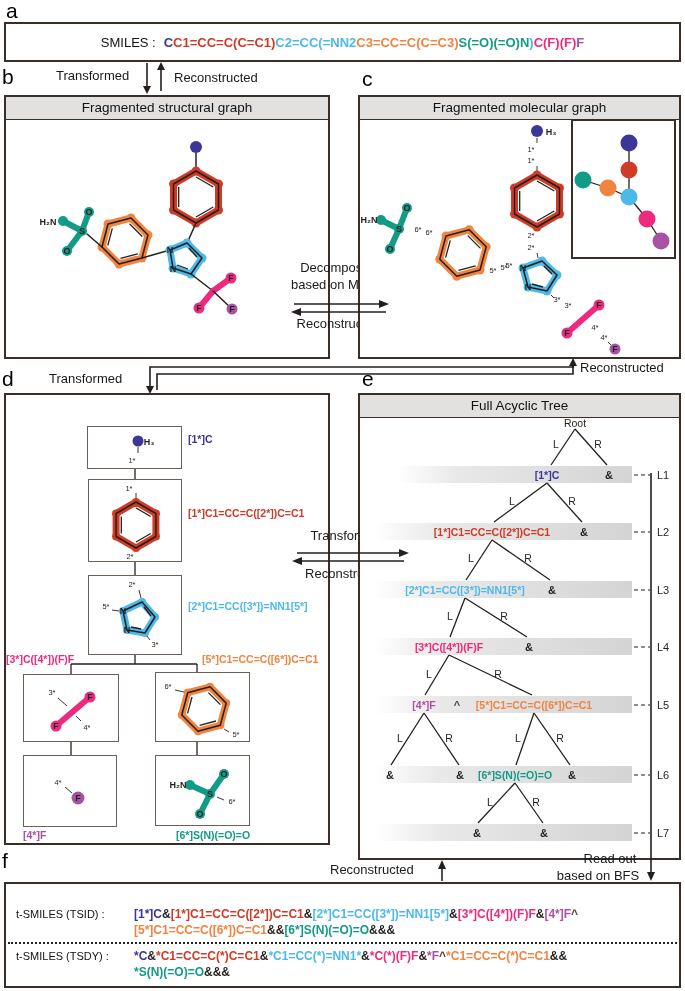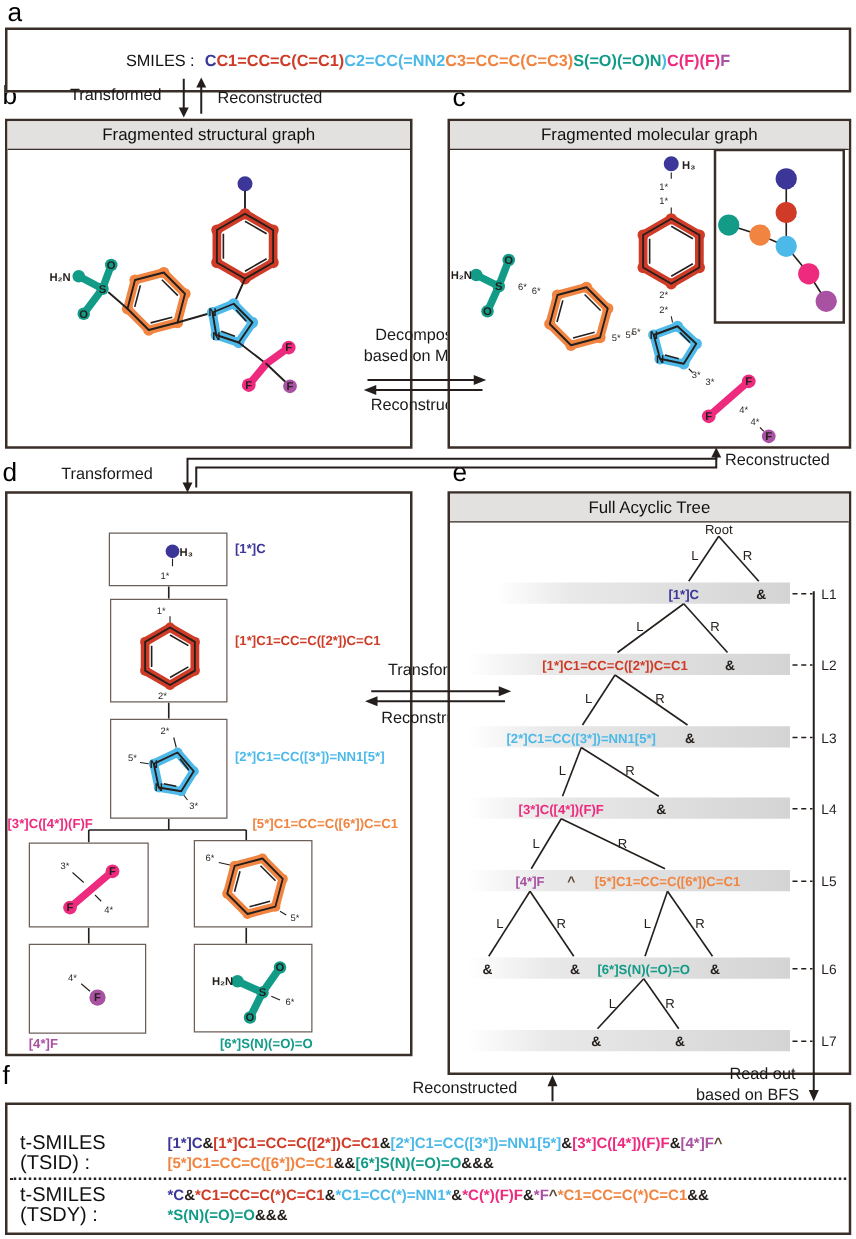--- a/index.html
+++ b/index.html
@@ -30,40 +30,40 @@
   .tick{stroke:var(--black);stroke-width:.9;}
   .eline{stroke:var(--black);stroke-width:1.3;fill:none;}
   .edash{stroke:var(--black);stroke-width:1.2;stroke-dasharray:4 3;fill:none;}
   .etext{font:bold 10.5px "Liberation Sans",sans-serif;text-anchor:middle;}
   .eplain{font:10.5px "Liberation Sans",sans-serif;fill:var(--black);text-anchor:middle;}
   .eamp{font:bold 11px "Liberation Sans",sans-serif;fill:var(--black);text-anchor:middle;}
   .etag{font:11px "Liberation Sans",sans-serif;fill:var(--black);text-anchor:start;}
   .aline{stroke:var(--black);stroke-width:1.6;fill:none;}
   .ahead{fill:var(--black);stroke:none;}
   .tsrow{display:flex;padding:3px 8px 2px 10px;align-items:flex-start;}
-  .tslabel{width:118px;flex:0 0 118px;font-size:16px;color:#111;line-height:15.5px;}
+  .tslabel{width:118px;flex:0 0 118px;font-size:11px;color:#111;line-height:15.5px;}
   .tscontent{flex:1;font-size:12px;font-weight:bold;line-height:15.5px;word-break:break-all;}
   .tsdivider{border-top:2px dotted #222;margin:2px 2px;}
   .smilesline{position:absolute;left:0;right:0;top:0;bottom:0;display:flex;align-items:center;justify-content:center;gap:8px;}
   .smileslabel{font-size:13px;color:#111;}
   .smilesstr{font-size:13px;font-weight:bold;}
 </style>
 </head>
 <body>
 
 <div class="canvas">
 
   <span class="plabel" style="left:6px;top:0px">a</span>
   <span class="plabel" style="left:2px;top:66px">b</span>
   <span class="plabel" style="left:362px;top:68px">c</span>
   <span class="plabel" style="left:2px;top:368px">d</span>
   <span class="plabel" style="left:362px;top:368px">e</span>
   <span class="plabel" style="left:2px;top:850px">f</span>
 
-  <div class="panel" style="left:4px;top:22px;width:677px;height:52px">
+  <div class="panel" style="left:4px;top:22px;width:677px;height:40px">
     <div class="smilesline">
       <span class="smileslabel">SMILES :</span>
       <span class="smilesstr"><span style="color: rgb(59, 54, 151);">C</span><span style="color: rgb(207, 59, 39);">C1=CC=C(C=C1)</span><span style="color: rgb(76, 185, 233);">C2=CC(=NN2</span><span style="color: rgb(240, 132, 64);">C3=CC=C(C=C3)</span><span style="color: rgb(18, 155, 135);">S(=O)(=O)N</span><span style="color: rgb(76, 185, 233);">)</span><span style="color: rgb(237, 42, 126);">C(F)(F)</span><span style="color: rgb(169, 82, 163);">F</span></span>
     </div>
   </div>
 
   <span class="alabel" style="left:56px;top:68px">Transformed</span>
   <span class="alabel" style="left:174px;top:70px">Reconstructed</span>
 
   <div class="panel" style="left:4px;top:95px;width:326px;height:264px">

